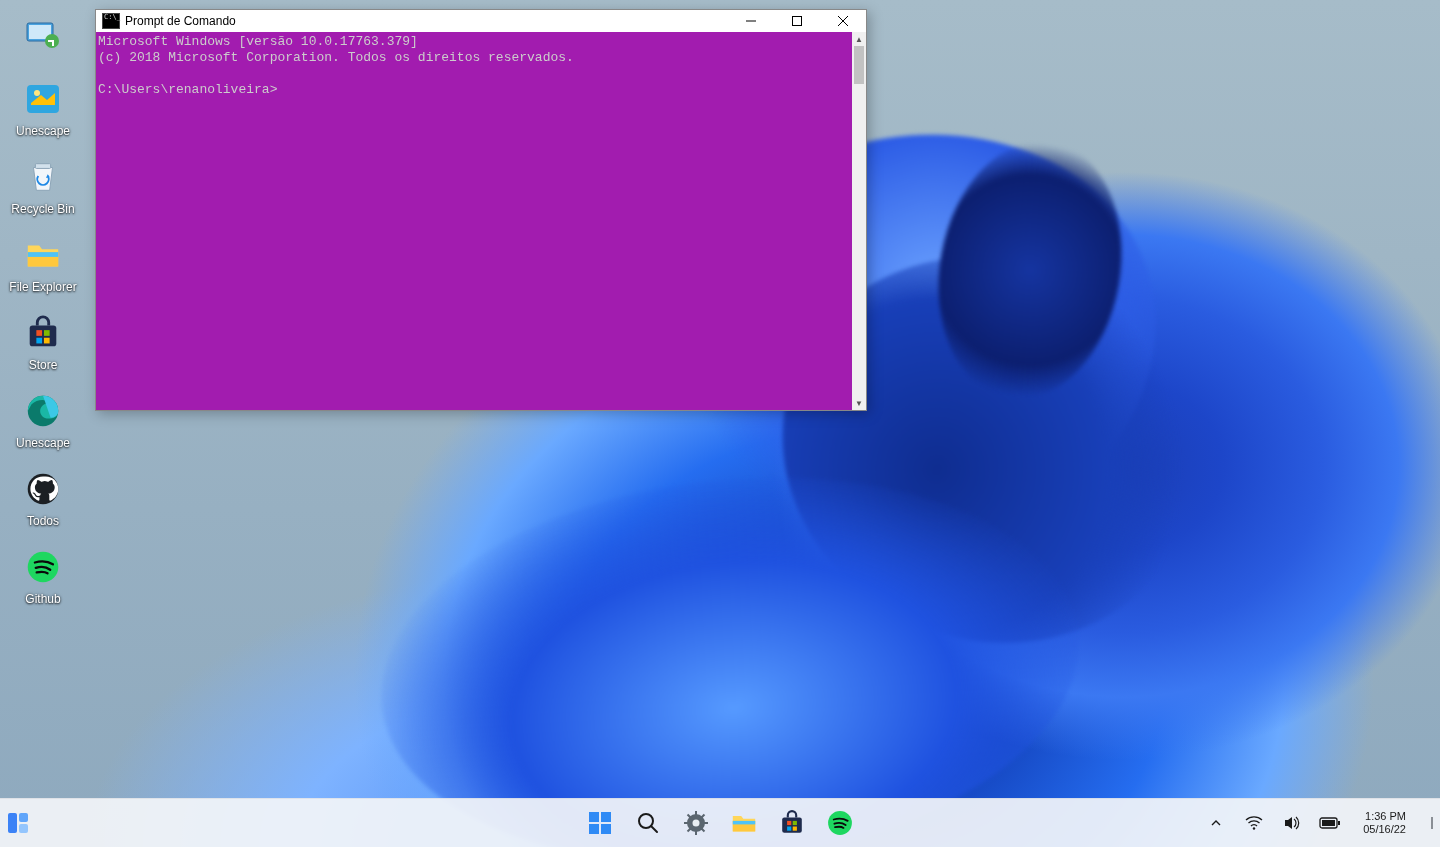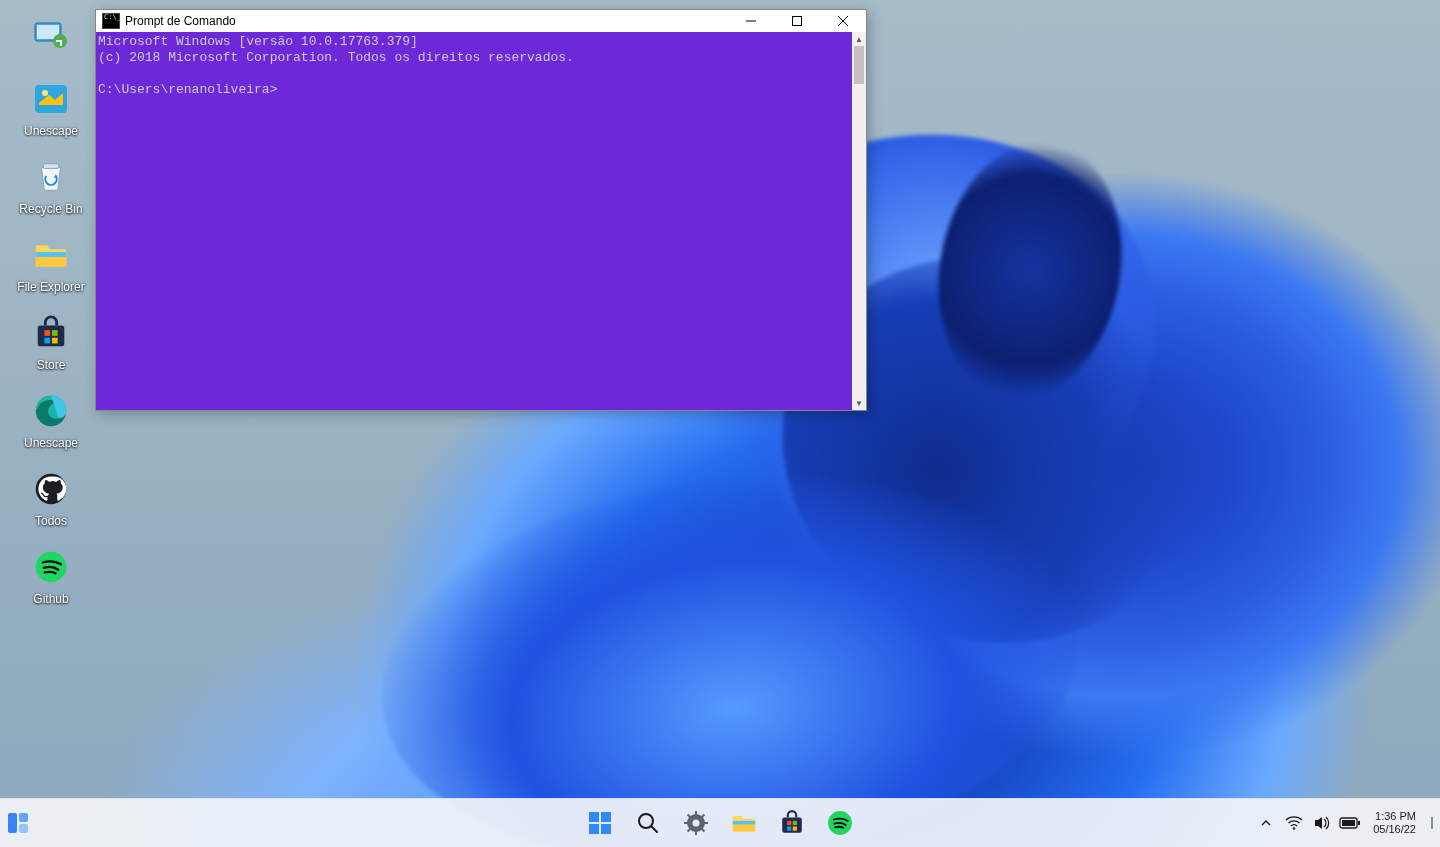--- a/index.html
+++ b/index.html
@@ -12,42 +12,42 @@
       radial-gradient(ellipse 700px 400px at 40% 100%, #4c88f5 0%, #7eb3ff 40%, transparent 70%),
       linear-gradient(180deg,#a6bcc9 0%, #9fb6c5 30%, #97b0c2 60%, #8ea9be 100%);
   }
   
   .swirl{position:absolute;border-radius:50%;filter:blur(2px)}
   .s1{left:640px;top:140px;width:520px;height:420px;background:radial-gradient(circle at 60% 40%, #6ca3ff 0%, #2d5de6 40%, transparent 65%);transform:rotate(-18deg)}
   .s2{left:780px;top:260px;width:420px;height:380px;background:radial-gradient(circle at 40% 60%, #0f2d90 0%, #183fb8 50%, transparent 72%);transform:rotate(22deg)}
   .s3{left:380px;top:480px;width:700px;height:380px;background:radial-gradient(ellipse at 50% 60%, #569aff 0%, #1f52e0 45%, transparent 75%);transform:rotate(-6deg)}
   .s4{left:940px;top:140px;width:180px;height:260px;background:radial-gradient(circle at 50% 50%, #1534a0 0%, #0c1f70 60%, transparent 80%);transform:rotate(10deg)}
   
-  .icons{position:absolute;left:0;top:0;display:flex;flex-direction:column;gap:18px;padding:14px 12px}
+  .icons{position:absolute;left:0;top:0;display:flex;flex-direction:column;gap:18px;padding:14px 4px}
   .dicon{width:78px;display:flex;flex-direction:column;align-items:center;gap:4px;cursor:pointer}
   .dicon .ico{width:42px;height:42px;display:flex;align-items:center;justify-content:center}
   .dicon .lbl{color:#fff;font-size:12px;text-align:center;text-shadow:0 1px 2px rgba(0,0,0,.8),0 0 3px rgba(0,0,0,.6)}
   
   .cmdwin{position:absolute;left:95px;top:9px;width:770px;height:400px;background:#fff;border:1px solid #888;box-shadow:3px 3px 12px rgba(0,0,0,.25)}
   .titlebar{height:22px;background:#fff;display:flex;align-items:center;font-size:12px;color:#000}
   .titlebar .app-icon{width:16px;height:14px;margin:0 5px 0 6px;background:#000;border:1px solid #444;position:relative}
   .titlebar .app-icon::after{content:"C:\\_";color:#ccc;font-size:7px;font-family:Consolas,monospace;position:absolute;left:1px;top:-1px}
   .winbtns{margin-left:auto;display:flex}
   .winbtn{width:46px;height:22px;display:flex;align-items:center;justify-content:center;font-size:11px;color:#000;cursor:pointer}
-  .term{position:absolute;left:0;top:22px;right:14px;bottom:0;background:#6d28d9;font-family:Consolas,"Courier New",monospace;font-size:13px;line-height:16px;color:#ccc;padding:2px 0 0 2px;white-space:pre}
+  .term{position:absolute;left:0;top:22px;right:14px;bottom:0;background:#a21caf;font-family:Consolas,"Courier New",monospace;font-size:13px;line-height:16px;color:#ccc;padding:2px 0 0 2px;white-space:pre}
   .scrollbar{position:absolute;right:0;top:22px;bottom:0;width:14px;background:#f0f0f0}
   .scrollbar .arrow{height:14px;background:#f0f0f0;color:#555;font-size:8px;display:flex;align-items:center;justify-content:center;cursor:pointer}
   .scrollbar .thumb{position:absolute;left:2px;right:2px;top:14px;height:38px;background:#c2c2c2}
   
   .taskbar{position:absolute;left:0;right:0;bottom:0;height:48px;background:rgba(243,245,249,.92);border-top:1px solid rgba(0,0,0,.05);display:flex;align-items:center}
   .tb-left{position:absolute;left:4px;top:0;bottom:0;display:flex;align-items:center}
   .widget{width:30px;height:34px;display:flex;align-items:center;justify-content:center;cursor:pointer;border-radius:4px}
   .tb-center{margin:0 auto;display:flex;gap:8px;align-items:center}
   .tbitem{width:40px;height:40px;display:flex;align-items:center;justify-content:center;cursor:pointer;border-radius:4px}
-  .tb-right{position:absolute;right:2px;top:0;bottom:0;display:flex;align-items:center;gap:2px}
+  .tb-right{position:absolute;right:2px;top:0;bottom:0;display:flex;align-items:center;gap:12px}
   .trayico{width:26px;height:40px;display:flex;align-items:center;justify-content:center;cursor:pointer;color:#1a1a1a;font-size:14px}
   .clock{display:flex;flex-direction:column;align-items:flex-end;justify-content:center;font-size:11px;color:#1a1a1a;padding:0 8px;cursor:pointer;line-height:13px}
   .notif{width:12px;height:40px;display:flex;align-items:center;justify-content:center;cursor:pointer}
   svg{display:block}
 </style>
 </head>
 <body>
 
 <div class="desktop">
   <div class="swirl s1"></div>

